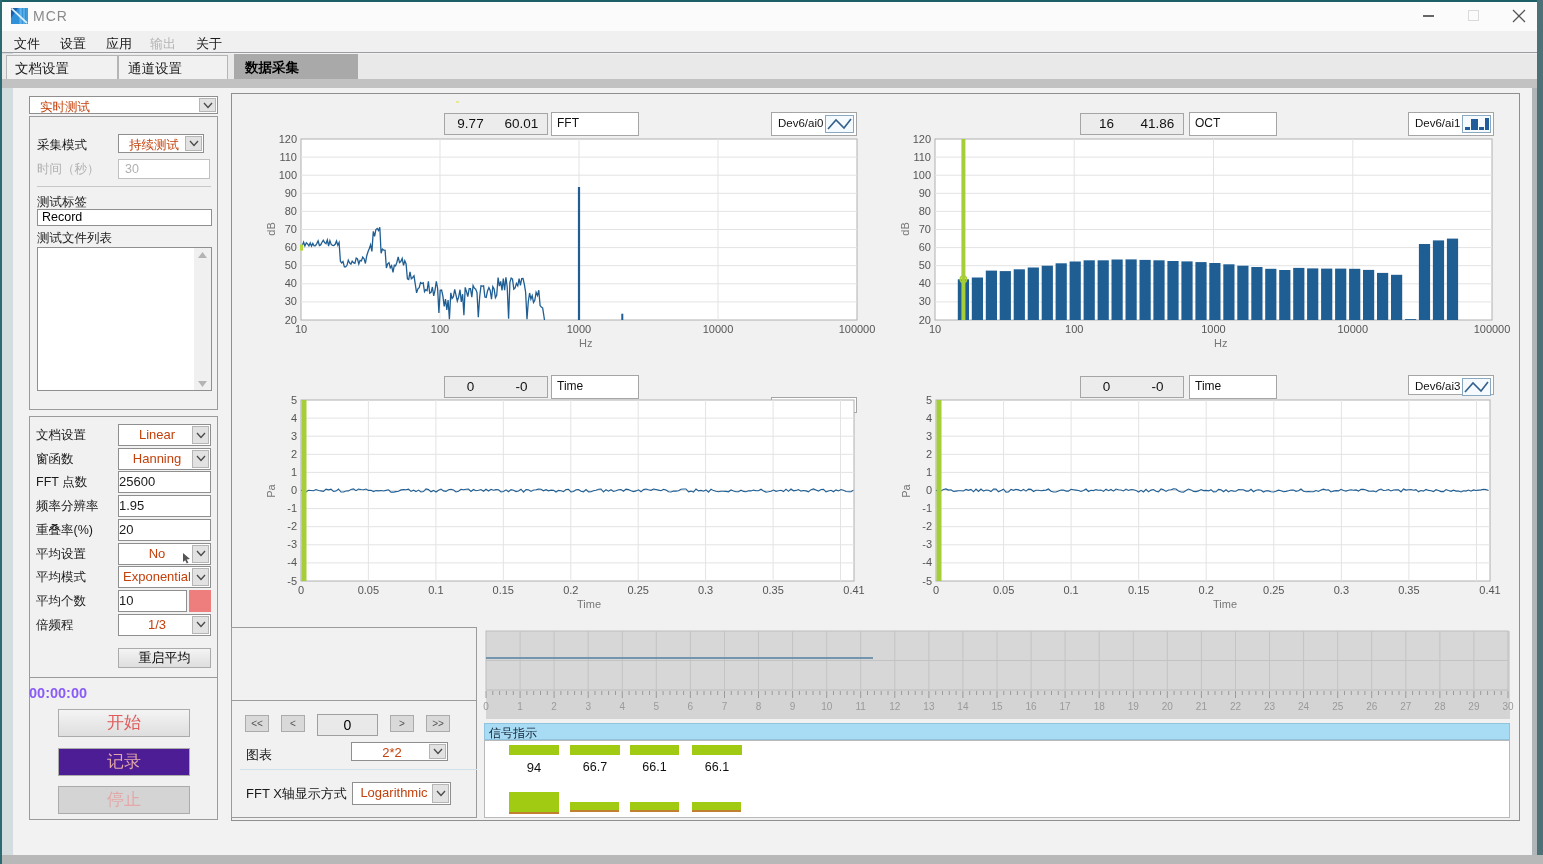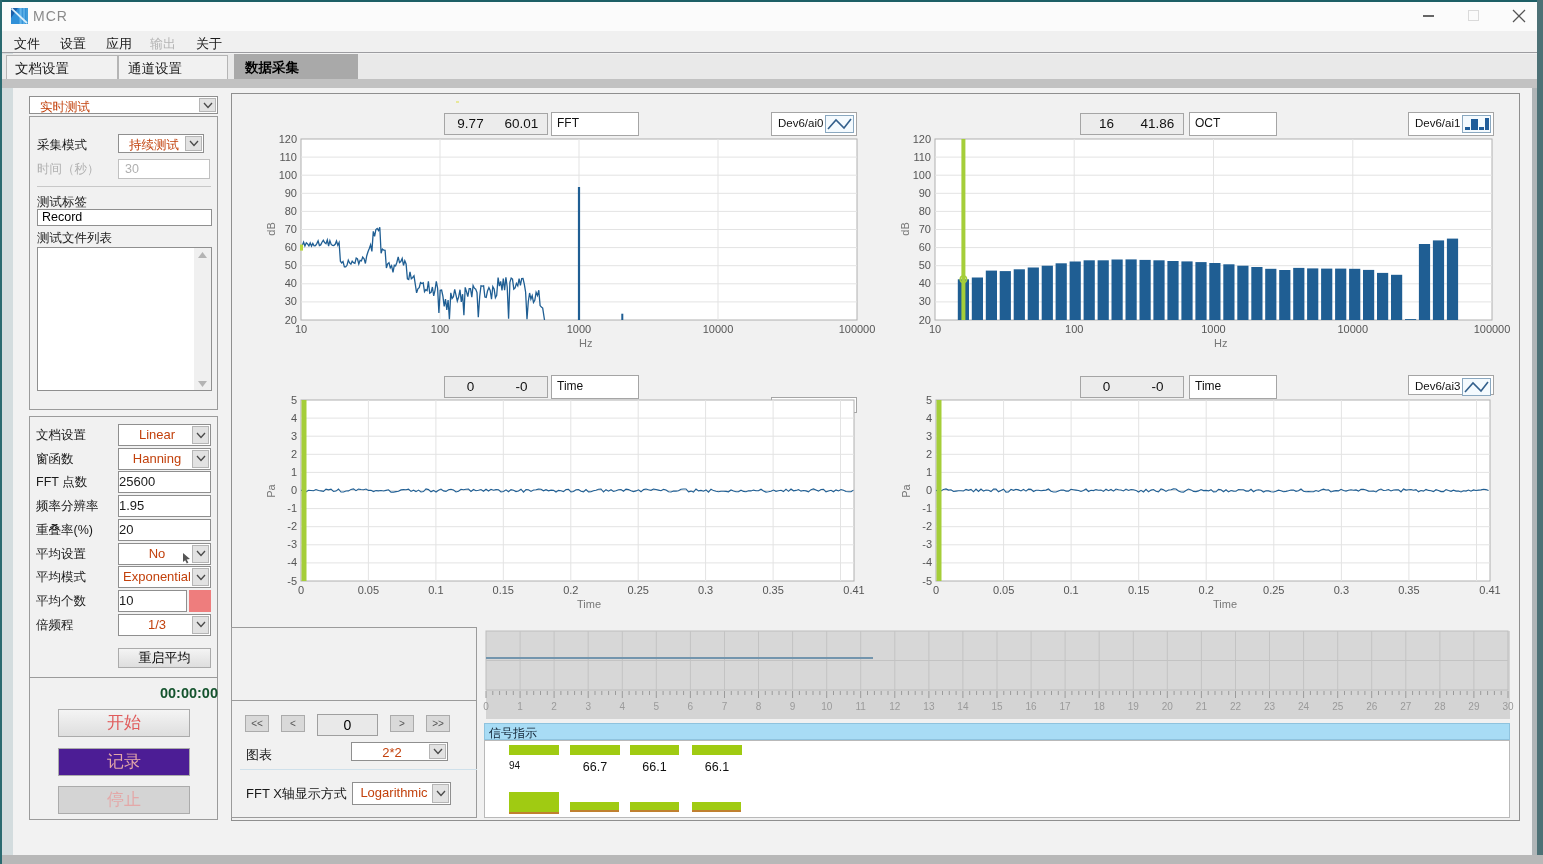--- a/index.html
+++ b/index.html
@@ -136,21 +136,21 @@
 <div class="dd" style="left:118px;top:613.6000000000001px;width:93px;height:22px">
     <span class="ddt" style="right:19px;text-align:center;font-size:13px">1/3</span>
     <span class="dab" style="width:17px">
       <svg width="10" height="7" viewBox="0 0 10 7">
         <polyline points="1,1 5,5.5 9,1" fill="none" stroke="#4a4a4a" stroke-width="1.3"></polyline>
       </svg>
     </span>
   </div>
 <div class="btn" style="left:118px;top:648px;width:93px;height:20px;font-size:13px;line-height:18px">重启平均</div>
 <div class="abs" style="left:29px;top:677px;width:189px;height:1px;background:#9b9b9b"></div>
-<div class="abs" style="left:29px;top:685px;width:189px;text-align:right;font-size:14.5px;font-weight:bold;color:#14532d">00:00:00</div>
+<div class="abs" style="left:29px;top:685px;width:189px;text-align:left;font-size:14.5px;font-weight:bold;color:#8b5cf6">00:00:00</div>
 <div class="btn" style="left:58px;top:709px;width:132px;height:28px;font-size:17px;line-height:26px;color:#e05c5c">开始</div>
 <div class="btn" style="left:58px;top:748px;width:132px;height:28px;font-size:17px;line-height:26px;color:#e3a8a8;background:#4c1d95">记录</div>
 <div class="btn" style="left:58px;top:786px;width:132px;height:28px;font-size:17px;line-height:26px;color:#e3a8a8;background:#d4d4d4">停止</div>
 <div class="panel" style="left:231px;top:93px;width:1289px;height:728px;background:#f1f1f1;border-color:#8f8f8f"></div>
 <div class="abs" style="left:456px;top:101px;width:3px;height:2px;background:#e8e89a"></div>
 <div class="vbox" style="left:444px;top:113px;width:104px;height:22px">
     <span class="v1">9.77</span>
     <span class="v2">60.01</span>
   </div>
 <div class="nbox" style="left:551px;top:112px;width:88px;height:24px">FFT</div>
@@ -635,21 +635,21 @@
     <text x="853.7" y="83" font-size="10" fill="#9a9a9a" text-anchor="middle">25</text>
     <text x="887.7" y="83" font-size="10" fill="#9a9a9a" text-anchor="middle">26</text>
     <text x="921.8" y="83" font-size="10" fill="#9a9a9a" text-anchor="middle">27</text>
     <text x="955.9" y="83" font-size="10" fill="#9a9a9a" text-anchor="middle">28</text>
     <text x="989.9" y="83" font-size="10" fill="#9a9a9a" text-anchor="middle">29</text>
     <text x="1024.0" y="83" font-size="10" fill="#9a9a9a" text-anchor="middle">30</text>
   </svg>
 <div class="abs" style="left:484px;top:723px;width:1026px;height:17px;background:#a8dcf5;border:1px solid #8fc3de;font-size:12px;color:#123;padding:1px 0 0 4px">信号指示</div>
 <div class="abs" style="left:484px;top:740px;width:1026px;height:78px;background:#fff;border:1px solid #b9b9b9"></div>
 <div class="abs" style="left:509px;top:745px;width:50px;height:10px;background:#a0cb12"></div>
-<div class="abs" style="left:509px;top:760px;width:50px;font-size:10px;color:#111">94</div>
+<div class="abs" style="left:509px;top:760px;width:50px;text-align:center;font-size:13px;color:#111">94</div>
 <div class="abs" style="left:570px;top:745px;width:50px;height:10px;background:#a0cb12"></div>
 <div class="abs" style="left:570px;top:760px;width:50px;text-align:center;font-size:12.5px;color:#111">66.7</div>
 <div class="abs" style="left:630px;top:745px;width:49px;height:10px;background:#a0cb12"></div>
 <div class="abs" style="left:630px;top:760px;width:49px;text-align:center;font-size:12.5px;color:#111">66.1</div>
 <div class="abs" style="left:692px;top:745px;width:50px;height:10px;background:#a0cb12"></div>
 <div class="abs" style="left:692px;top:760px;width:50px;text-align:center;font-size:12.5px;color:#111">66.1</div>
 <div class="abs" style="left:509px;top:792px;width:50px;height:22px;background:#a0cb12;border-bottom:2px solid #c08030"></div>
 <div class="abs" style="left:570px;top:802px;width:49px;height:10px;background:#a0cb12;border-bottom:2px solid #c08030"></div>
 <div class="abs" style="left:630px;top:802px;width:49px;height:10px;background:#a0cb12;border-bottom:2px solid #c08030"></div>
 <div class="abs" style="left:692px;top:802px;width:49px;height:10px;background:#a0cb12;border-bottom:2px solid #c08030"></div>

